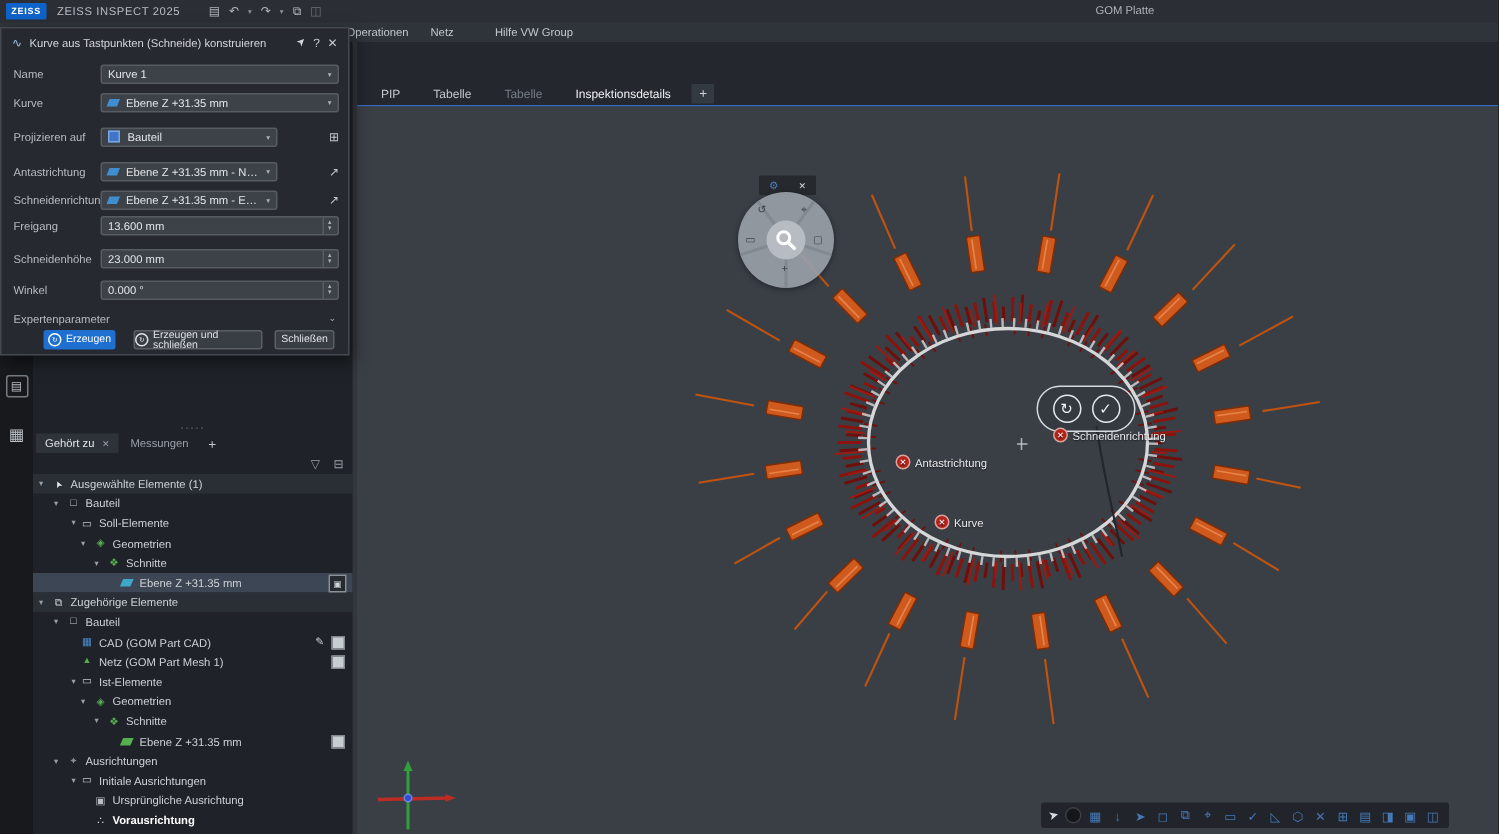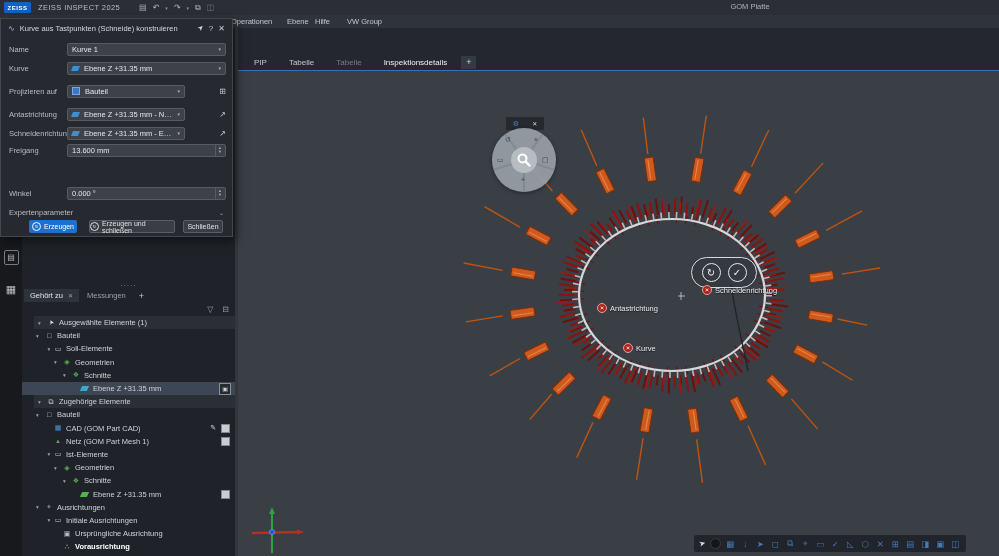--- a/index.html
+++ b/index.html
@@ -32,21 +32,21 @@
   .explorer{left:22px;top:28px;width:213px;height:528px;background:#1f2329;z-index:2;}
   .handle{position:absolute;left:50%;top:254px;transform:translateX(-50%);color:#7b8187;font-size:7px;letter-spacing:1px;}
   .etabs{position:absolute;left:2px;top:261px;display:flex;gap:2px;font-size:7.5px;align-items:flex-end;}
   .etab{padding:2px 6px;display:flex;gap:5px;align-items:center;color:#9aa0a8;}
   .etab.active{background:#2e333a;color:#e2e5e9;}
   .etab .x{font-size:6px;color:#9aa0a8;}
   .etab-add{padding:1px 5px;color:#c8ccd2;font-size:9px;}
   .etoolbar{position:absolute;right:6px;top:277px;display:flex;gap:9px;color:#9aa0a8;font-size:8px;}
   .tree{position:absolute;left:0;top:288px;right:0;}
   .trow{height:13.2px;display:flex;align-items:center;font-size:7.5px;color:#ced2d7;box-sizing:border-box;}
-  .trow.hdr{background:#2a2f36;margin-left:12px;}
+  .trow.hdr{background:#2a2f36;}
   .trow.sel{background:#3d4654;}
   .d0{padding-left:4px;} .d1{padding-left:14px;} .d2{padding-left:23px;text-align:center;} .d3{padding-left:32px;}
   .d4{padding-left:41px;align-items:center;} .d5{padding-left:50px;}
   .leaf{padding-left:8px;box-sizing:border-box;}
   .trow.leaf.d5{padding-left:58px;} .trow.leaf.d2{padding-left:31px;} .trow.leaf.d3{padding-left:40px;}
   .chev{width:8px;color:#9aa0a8;font-size:5.5px;} .chev::before{content:"▾";}
   .ticon{width:10px;margin-right:3px;font-size:7px;text-align:center;display:inline-block;}
   .i-cursor::before{content:"➤";} .i-cursor{transform:rotate(-115deg);color:#e8eaec;font-size:6px;}
   .i-part::before{content:"□";} .i-part{color:#c2c7cd;}
   .i-folder::before{content:"▭";} .i-folder{color:#c2c7cd;}
@@ -156,22 +156,22 @@
       <span class="tbic">↷</span>
       <span class="tbcaret">▾</span>
       <span class="tbic">⧉</span>
       <span class="tbic dim">◫</span>
     </span>
     <span class="doc-title">GOM Platte</span>
   </div>
 
   <div class="abs menubar">
     <span style="left:231px">Operationen</span>
-    <span style="left:287px">Ebene</span>
-    <span style="left:315px">Hilfe</span>
+    <span style="left:287px">Netz</span>
+    <span style="left:330px">Hilfe</span>
     <span style="left:347px">VW Group</span>
   </div>
 
   <div class="abs leftrail">
     <span class="railic boxed r1">▤</span>
     <span class="railic r2">▦</span>
   </div>
 
   <div class="abs explorer">
     <span class="handle">·····</span>
@@ -695,20 +695,30 @@
       <span class="dlabel">Freigang</span>
       <span class="dfield">
         <span class="fval">13.600 mm</span>
         <span class="spin">
             <span>▴</span>
             <span>▾</span>
           </span>
       </span>
     </div>
 
+    <div class="drow" style="top:145px">
+      <span class="dlabel">Schneidenhöhe</span>
+      <span class="dfield">
+        <span class="fval">23.000 mm</span>
+        <span class="spin">
+            <span>▴</span>
+            <span>▾</span>
+          </span>
+      </span>
+    </div>
 
     <div class="drow" style="top:166px">
       <span class="dlabel">Winkel</span>
       <span class="dfield">
         <span class="fval">0.000 °</span>
         <span class="spin">
             <span>▴</span>
             <span>▾</span>
           </span>
       </span>

